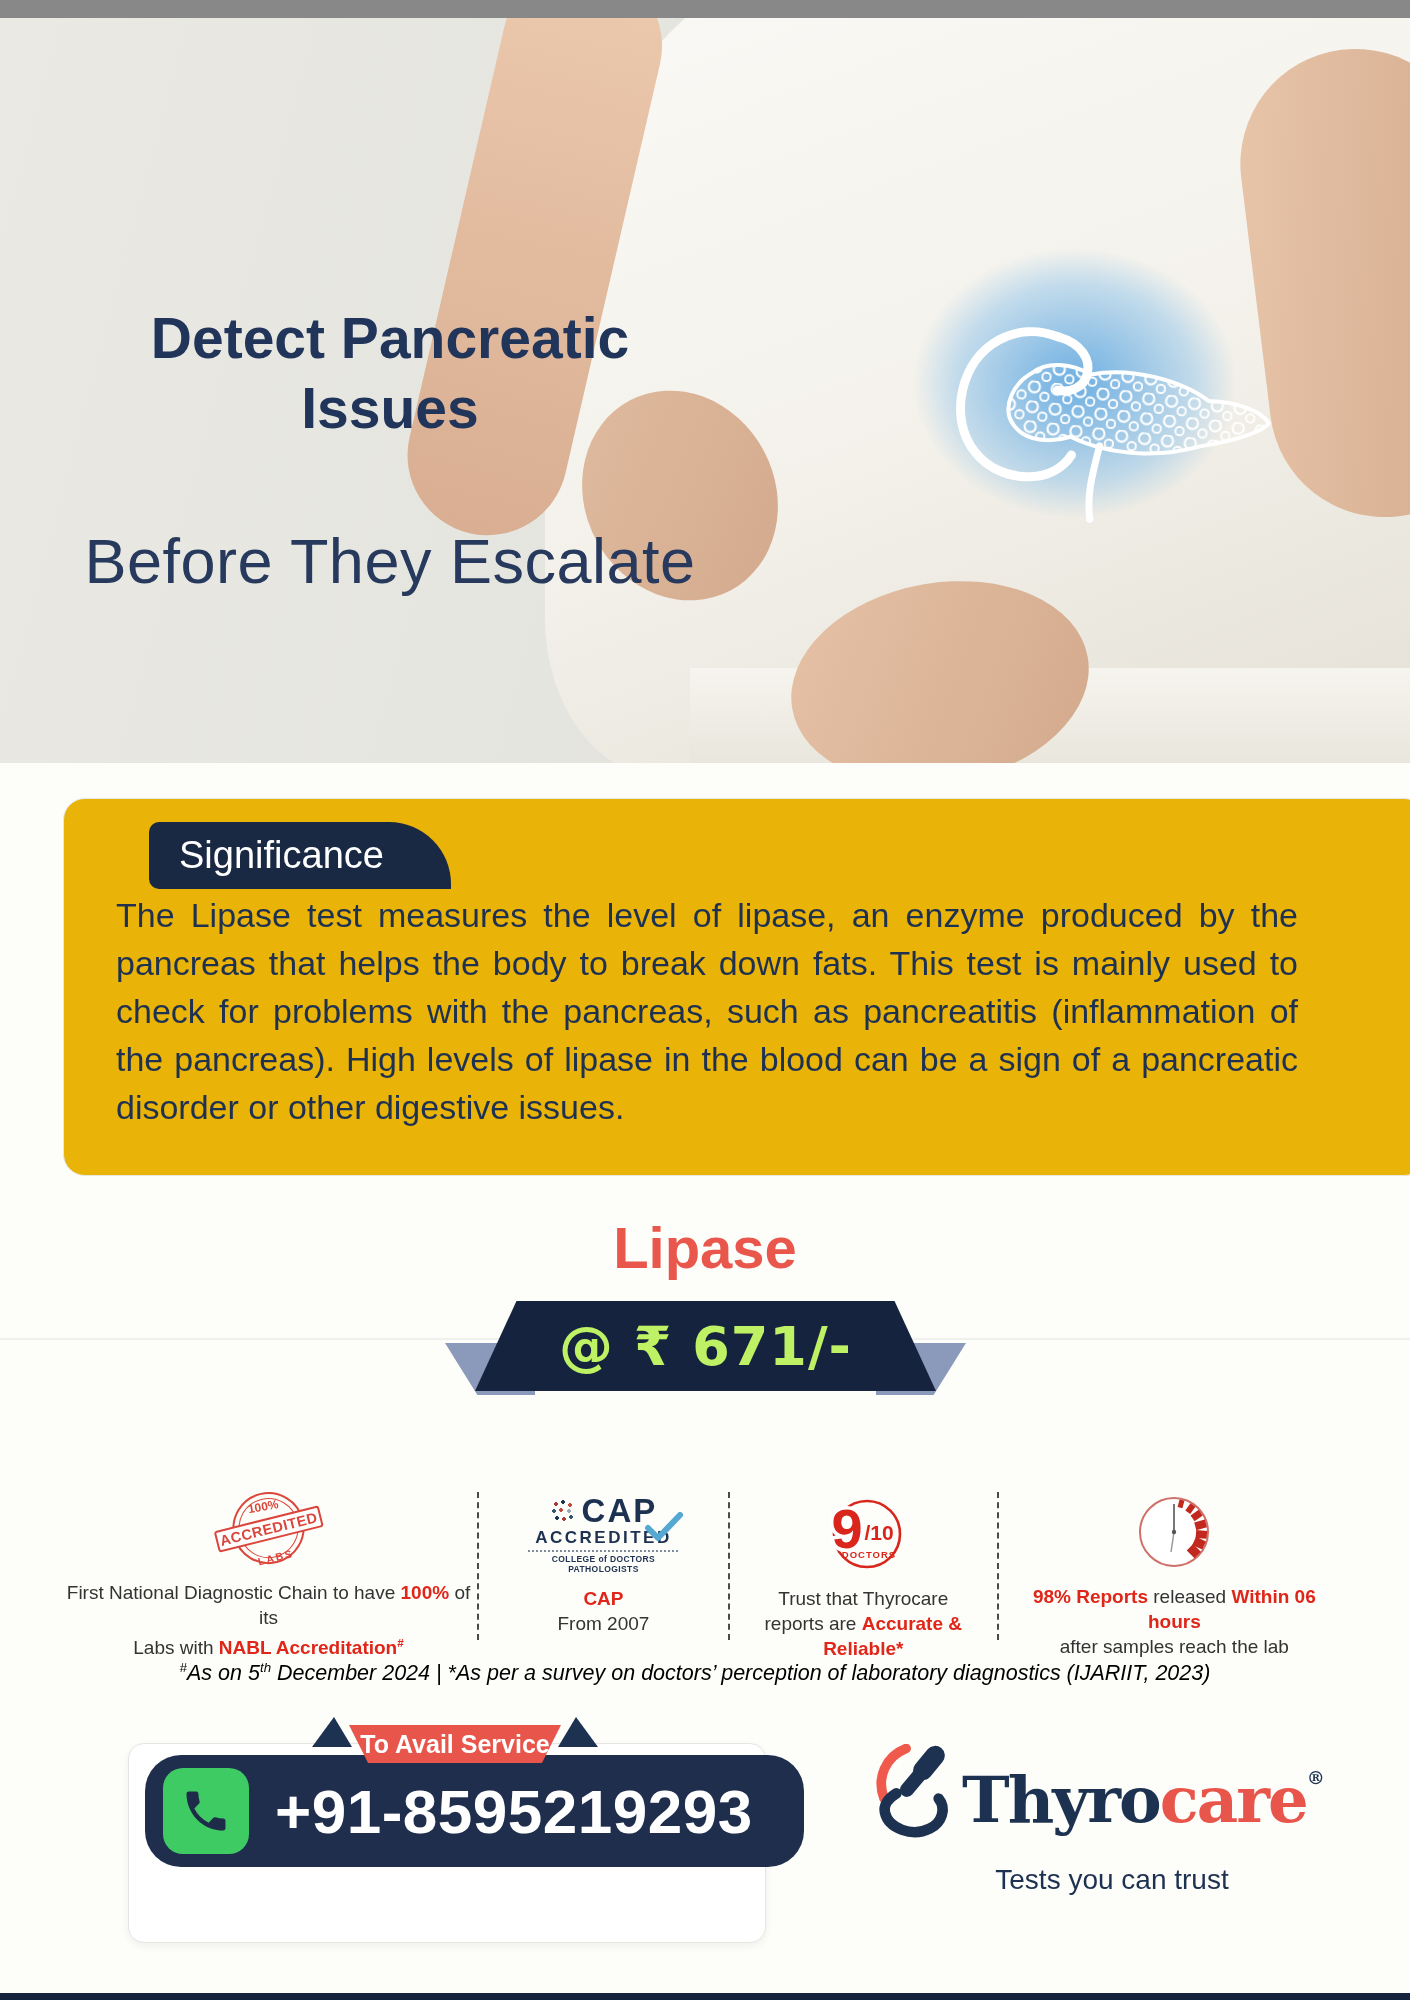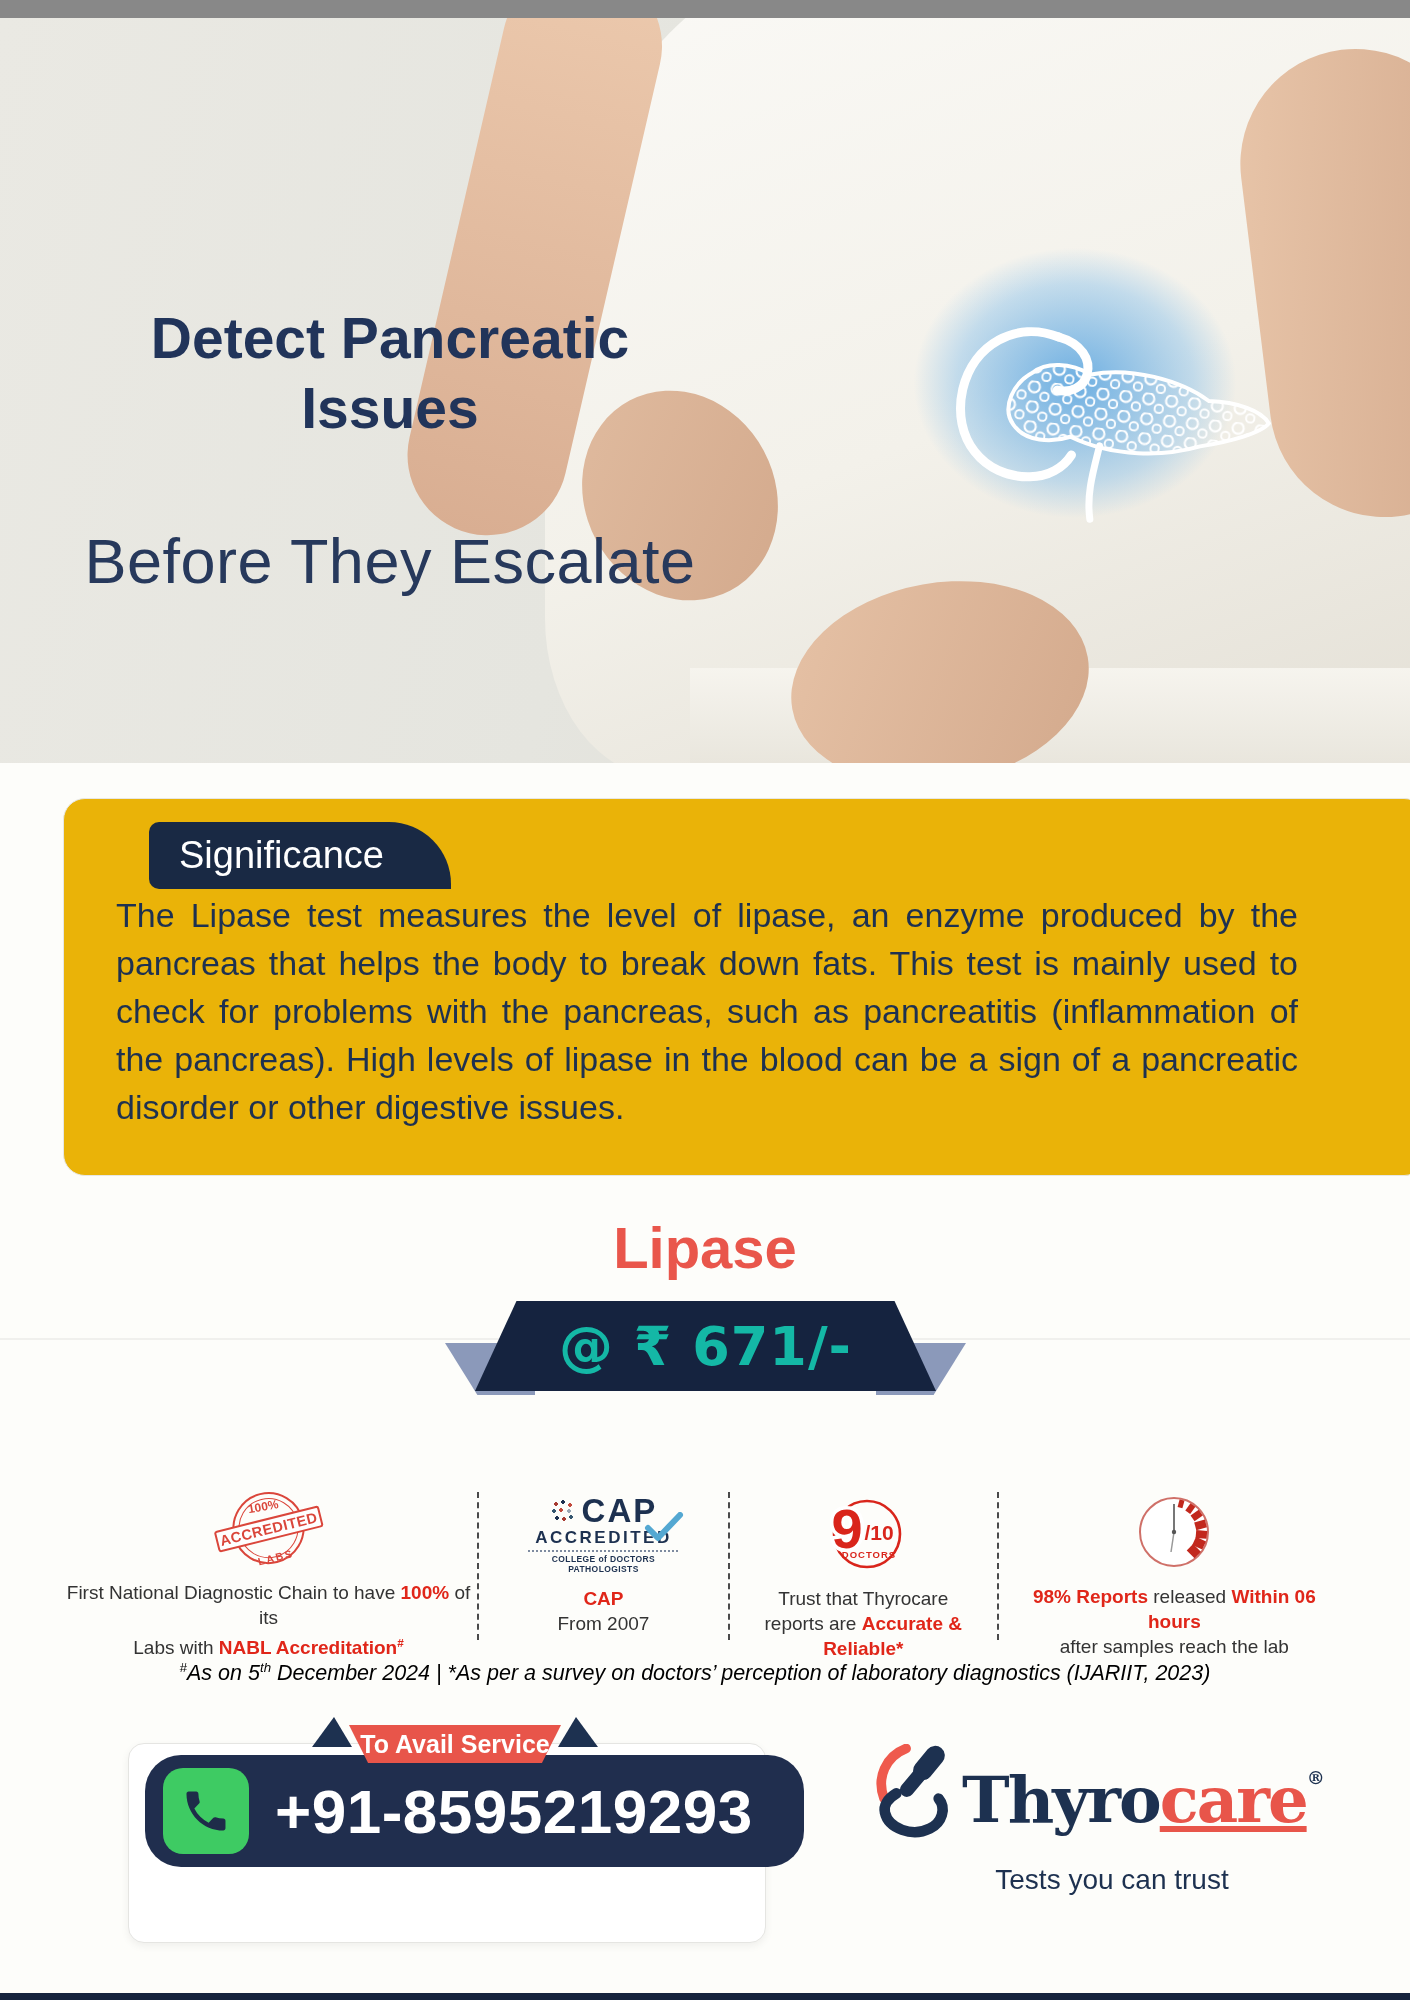--- a/index.html
+++ b/index.html
@@ -51,21 +51,21 @@
   .test-name{position:absolute;left:0;top:1196px;width:1410px;text-align:center;z-index:6;
     color:var(--red);font-size:58px;font-weight:700;}
   .seam{position:absolute;left:0;top:1320px;width:1410px;height:2px;background:rgba(0,0,0,.05);z-index:5;}
   .price-banner{position:absolute;left:445px;top:1283px;width:521px;height:95px;z-index:6;}
   .wedge{position:absolute;top:42px;width:90px;height:52px;background:var(--grey-ribbon);}
   .wedge-l{left:0;clip-path:polygon(0 0,100% 0,100% 100%,36% 100%);}
   .wedge-r{right:0;clip-path:polygon(0 0,100% 0,64% 100%,0 100%);}
   .price-trapezoid{position:absolute;left:30px;top:0;width:461px;height:90px;background:#15233f;
     clip-path:polygon(9% 0,91% 0,100% 100%,0 100%);
     display:flex;align-items:center;justify-content:center;}
-  .price-text{color:#14b8a6;font-size:54px;font-weight:700;letter-spacing:1px;
+  .price-text{color:#bef264;font-size:54px;font-weight:700;letter-spacing:1px;
     font-family:"DejaVu Sans","Liberation Sans",sans-serif;}
   
   .badges{position:absolute;left:60px;top:1472px;width:1290px;height:150px;display:flex;z-index:6;}
   .badge{display:flex;flex-direction:column;align-items:center;justify-content:flex-start;padding:0 6px;}
   .badge.b1{width:419px}.badge.b2{width:250px}.badge.b3{width:268px}.badge.b4{width:353px}
   .badge-sep{width:0;border-right:2px dashed #4a4a4a;height:148px;margin-top:2px;}
   .badge-icon{height:86px;display:flex;align-items:center;justify-content:center;margin-bottom:10px;}
   .badge-cap{font-size:19px;line-height:25px;color:#333;text-align:center;}
   .seg-rb{color:var(--badge-red);font-weight:700;}
   .seg-sup{vertical-align:super;font-size:.62em;}
@@ -116,21 +116,21 @@
   .phone-pill{position:absolute;left:16px;top:11px;width:659px;height:112px;background:var(--navy2);
     border-radius:36px;display:flex;align-items:center;}
   .phone-icon-box{width:86px;height:86px;border-radius:20px;background:var(--green);margin-left:18px;
     display:flex;align-items:center;justify-content:center;flex:0 0 auto;}
   .phone-number{color:#fff;font-size:62px;font-weight:700;margin-left:26px;letter-spacing:.5px;white-space:nowrap;}
   
   .brand{position:absolute;left:860px;top:1722px;width:440px;height:170px;z-index:7;}
   .brand-icon{position:absolute;left:10px;top:4px;}
   .brand-word{position:absolute;left:102px;top:22px;font-family:"DejaVu Serif","Liberation Serif",serif;
     font-weight:700;font-size:64px;letter-spacing:-2px;white-space:nowrap;}
-  .brand-word .w1{color:#1d3150;} .brand-word .w2{color:#e8554a;text-decoration:underline;}
+  .brand-word .w1{color:#1d3150;} .brand-word .w2{color:#e8554a;}
   .brand-reg{font-size:18px;vertical-align:38px;color:#1d3150;letter-spacing:0;}
   .brand-tagline{position:absolute;left:102px;top:124px;width:300px;text-align:center;
     color:#1d3150;font-size:28px;font-weight:500;}
   
   .bottom-bar{position:absolute;left:0;top:1975px;width:1410px;height:25px;background:#16233d;z-index:9;}
 </style>
 </head>
 <body>
 
 <div class="poster">

